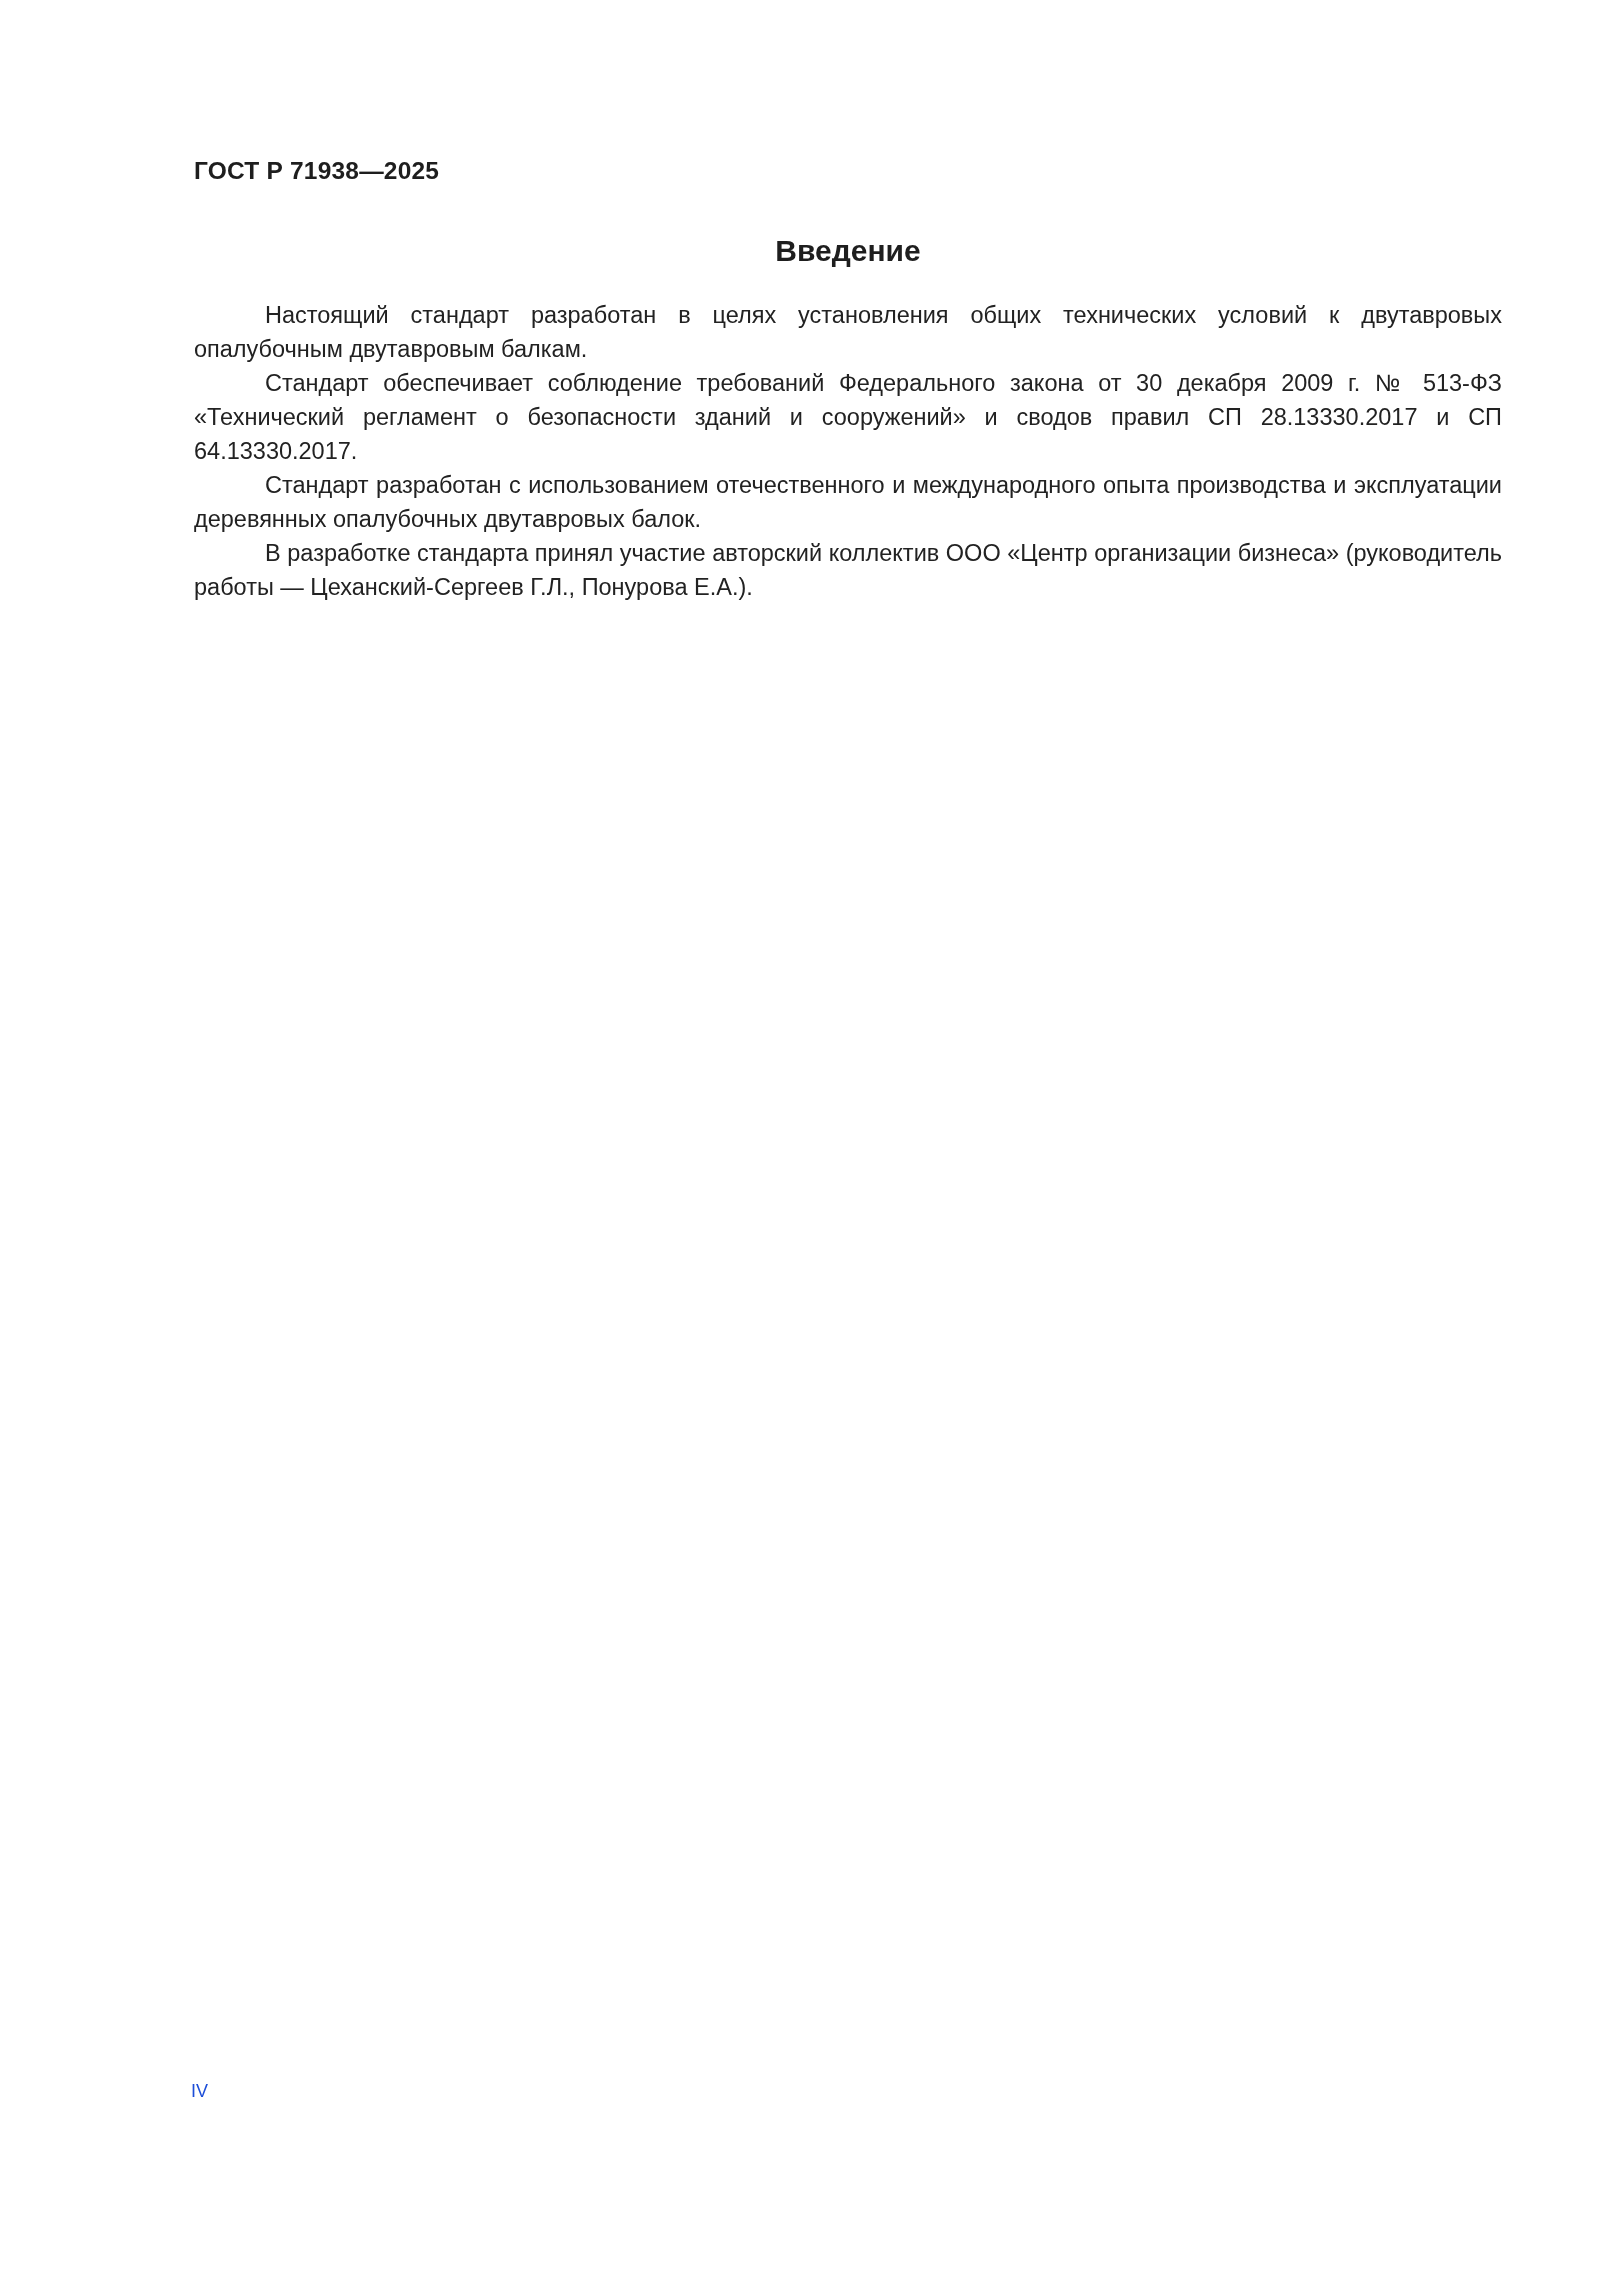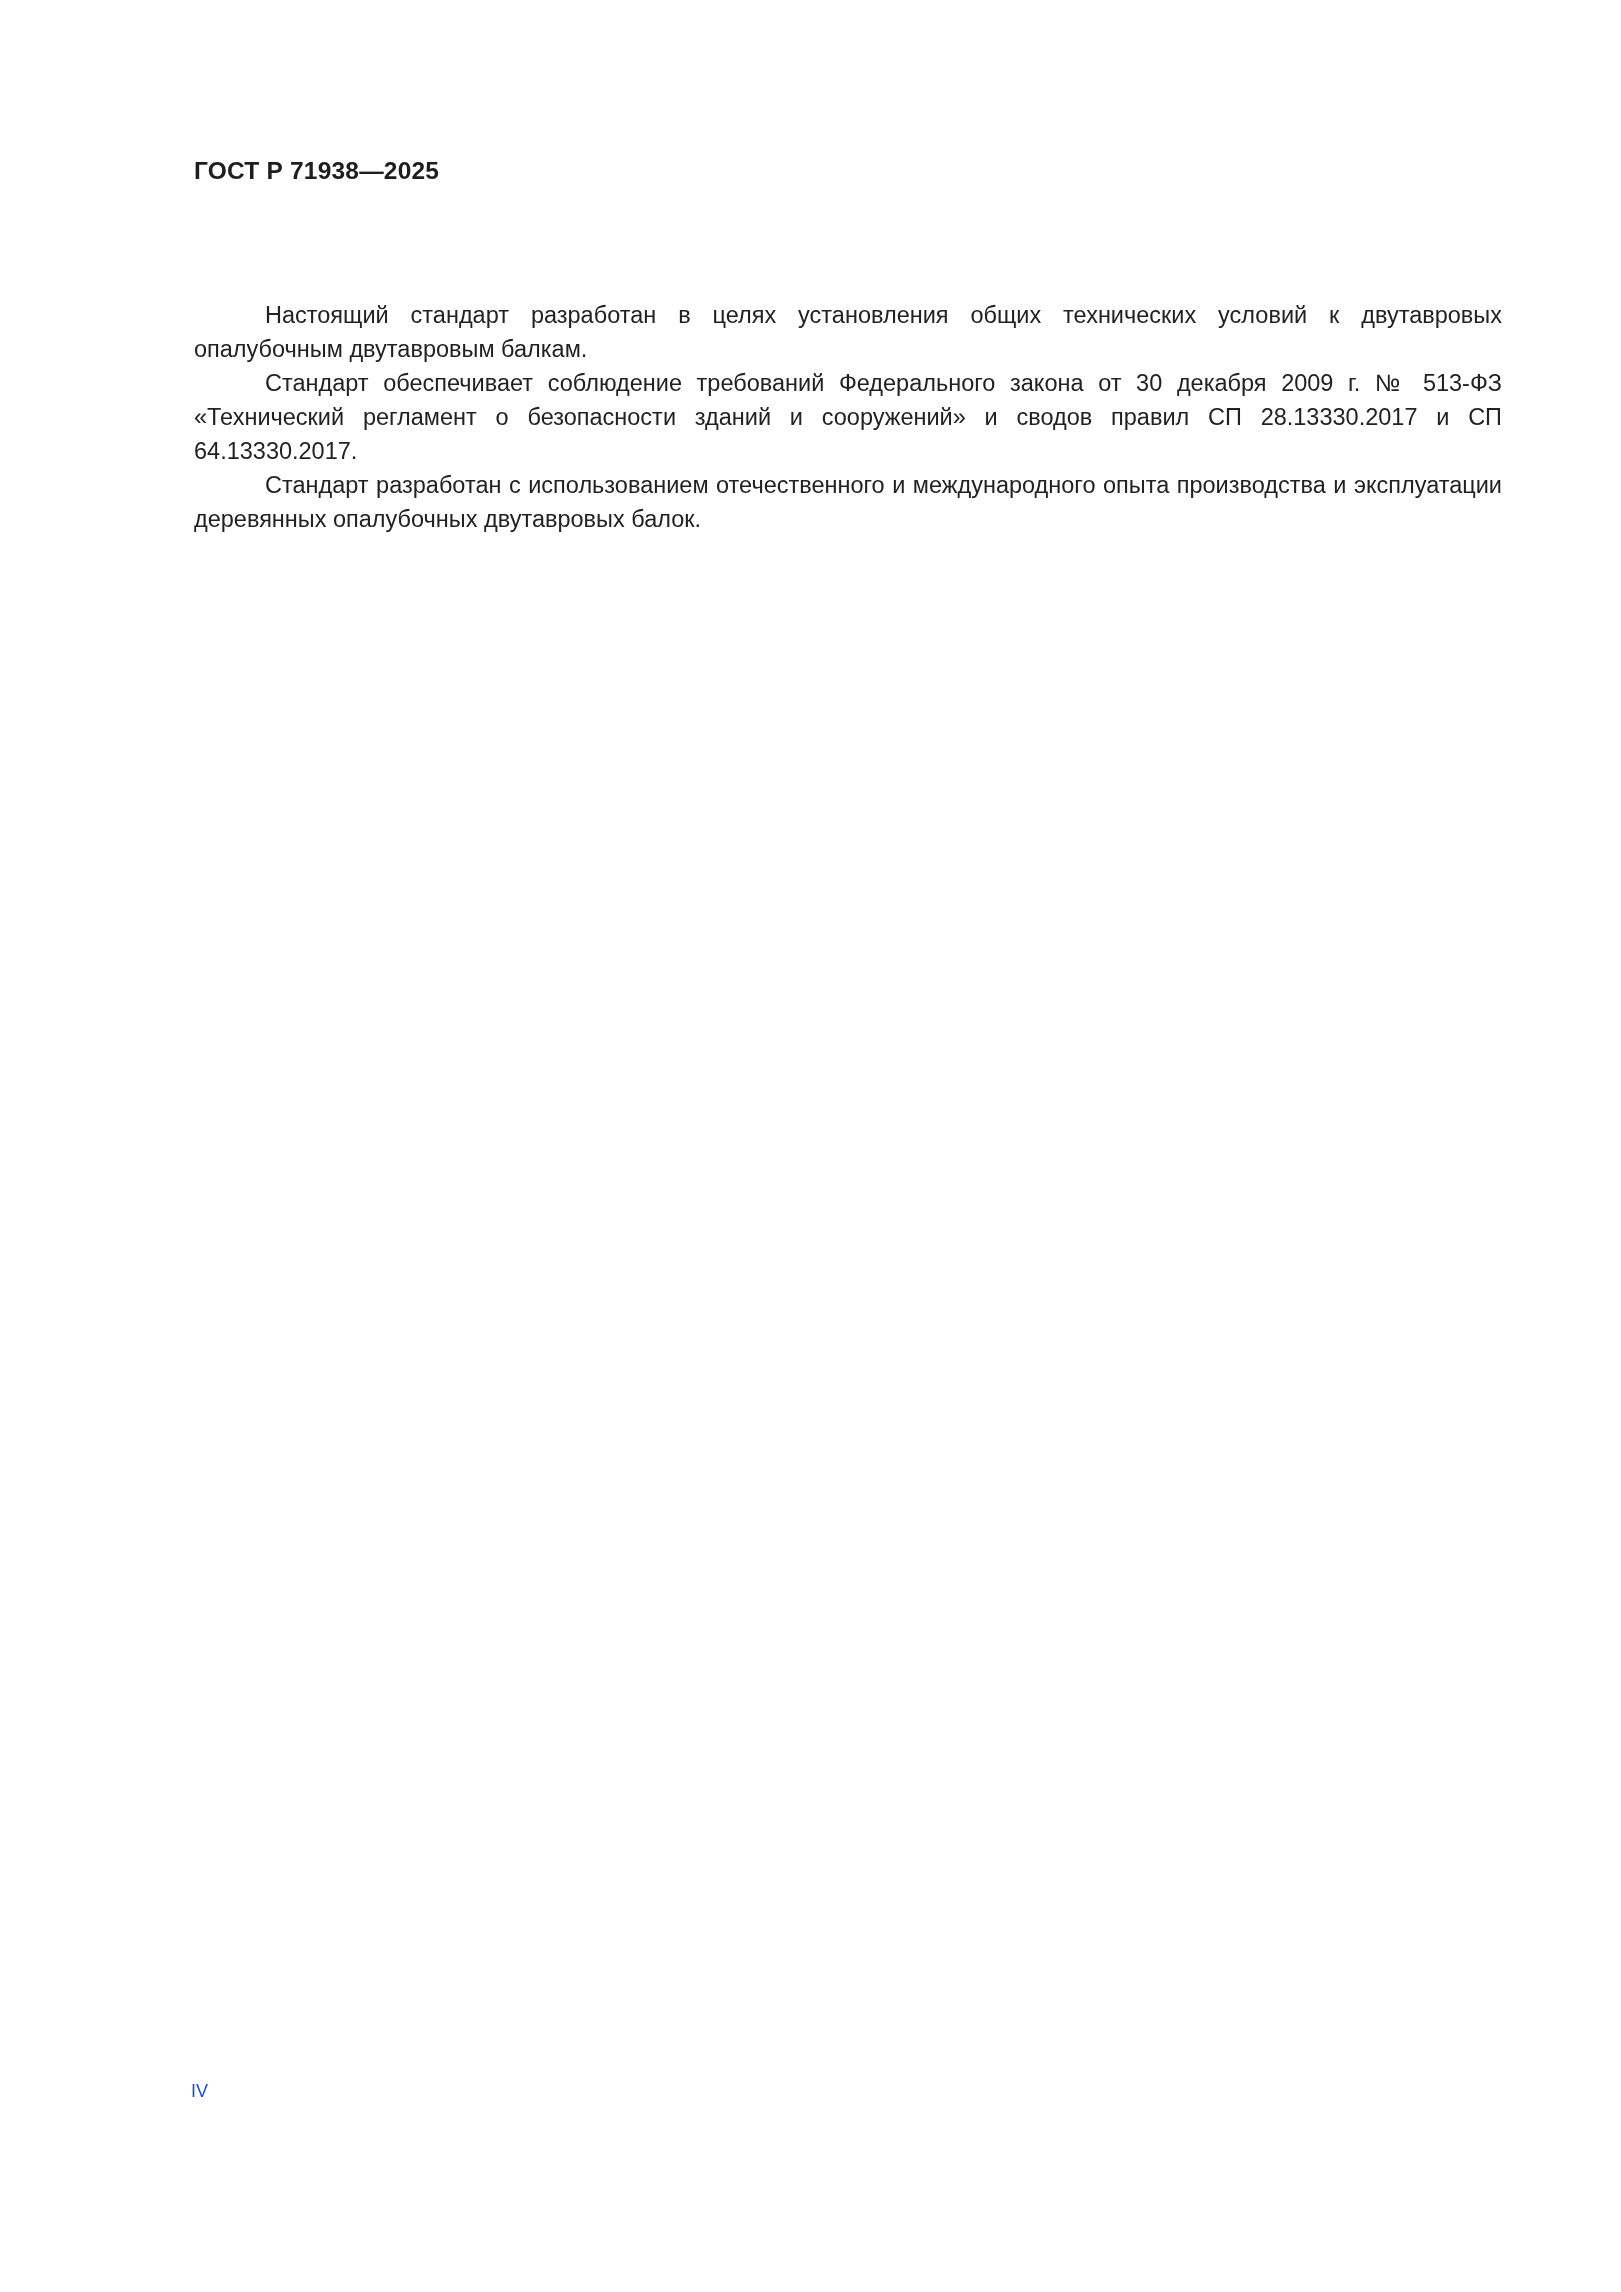--- a/index.html
+++ b/index.html
@@ -70,23 +70,25 @@
     color: #1d4ed8;
   }
 </style>
 </head>
 <body>
 
 <div class="page">
 
   <div class="doc-code">ГОСТ Р 71938—2025</div>
 
+  <div class="section-title">Введение</div>
 
   <div class="body-text">
     <p class="para last-left">Настоящий стандарт разработан в целях установления общих технических условий к двутавровых опалубочным двутавровым балкам.</p>
     <p class="para last-left">Стандарт обеспечивает соблюдение требований Федерального закона от 30 декабря 2009 г. № 513-ФЗ «Технический регламент о безопасности зданий и сооружений» и сводов правил СП 28.13330.2017 и СП 64.13330.2017.</p>
     <p class="para last-left">Стандарт разработан с использованием отечественного и международного опыта производства и эксплуатации деревянных опалубочных двутавровых балок.</p>
+    <p class="para last-left">В разработке стандарта принял участие авторский коллектив ООО «Центр организации бизнеса» (руководитель работы — Цеханский-Сергеев Г.Л., Понурова Е.А.).</p>
   </div>
 
   <div class="page-number">IV</div>
 
 </div>
 
 
 </body></html>

